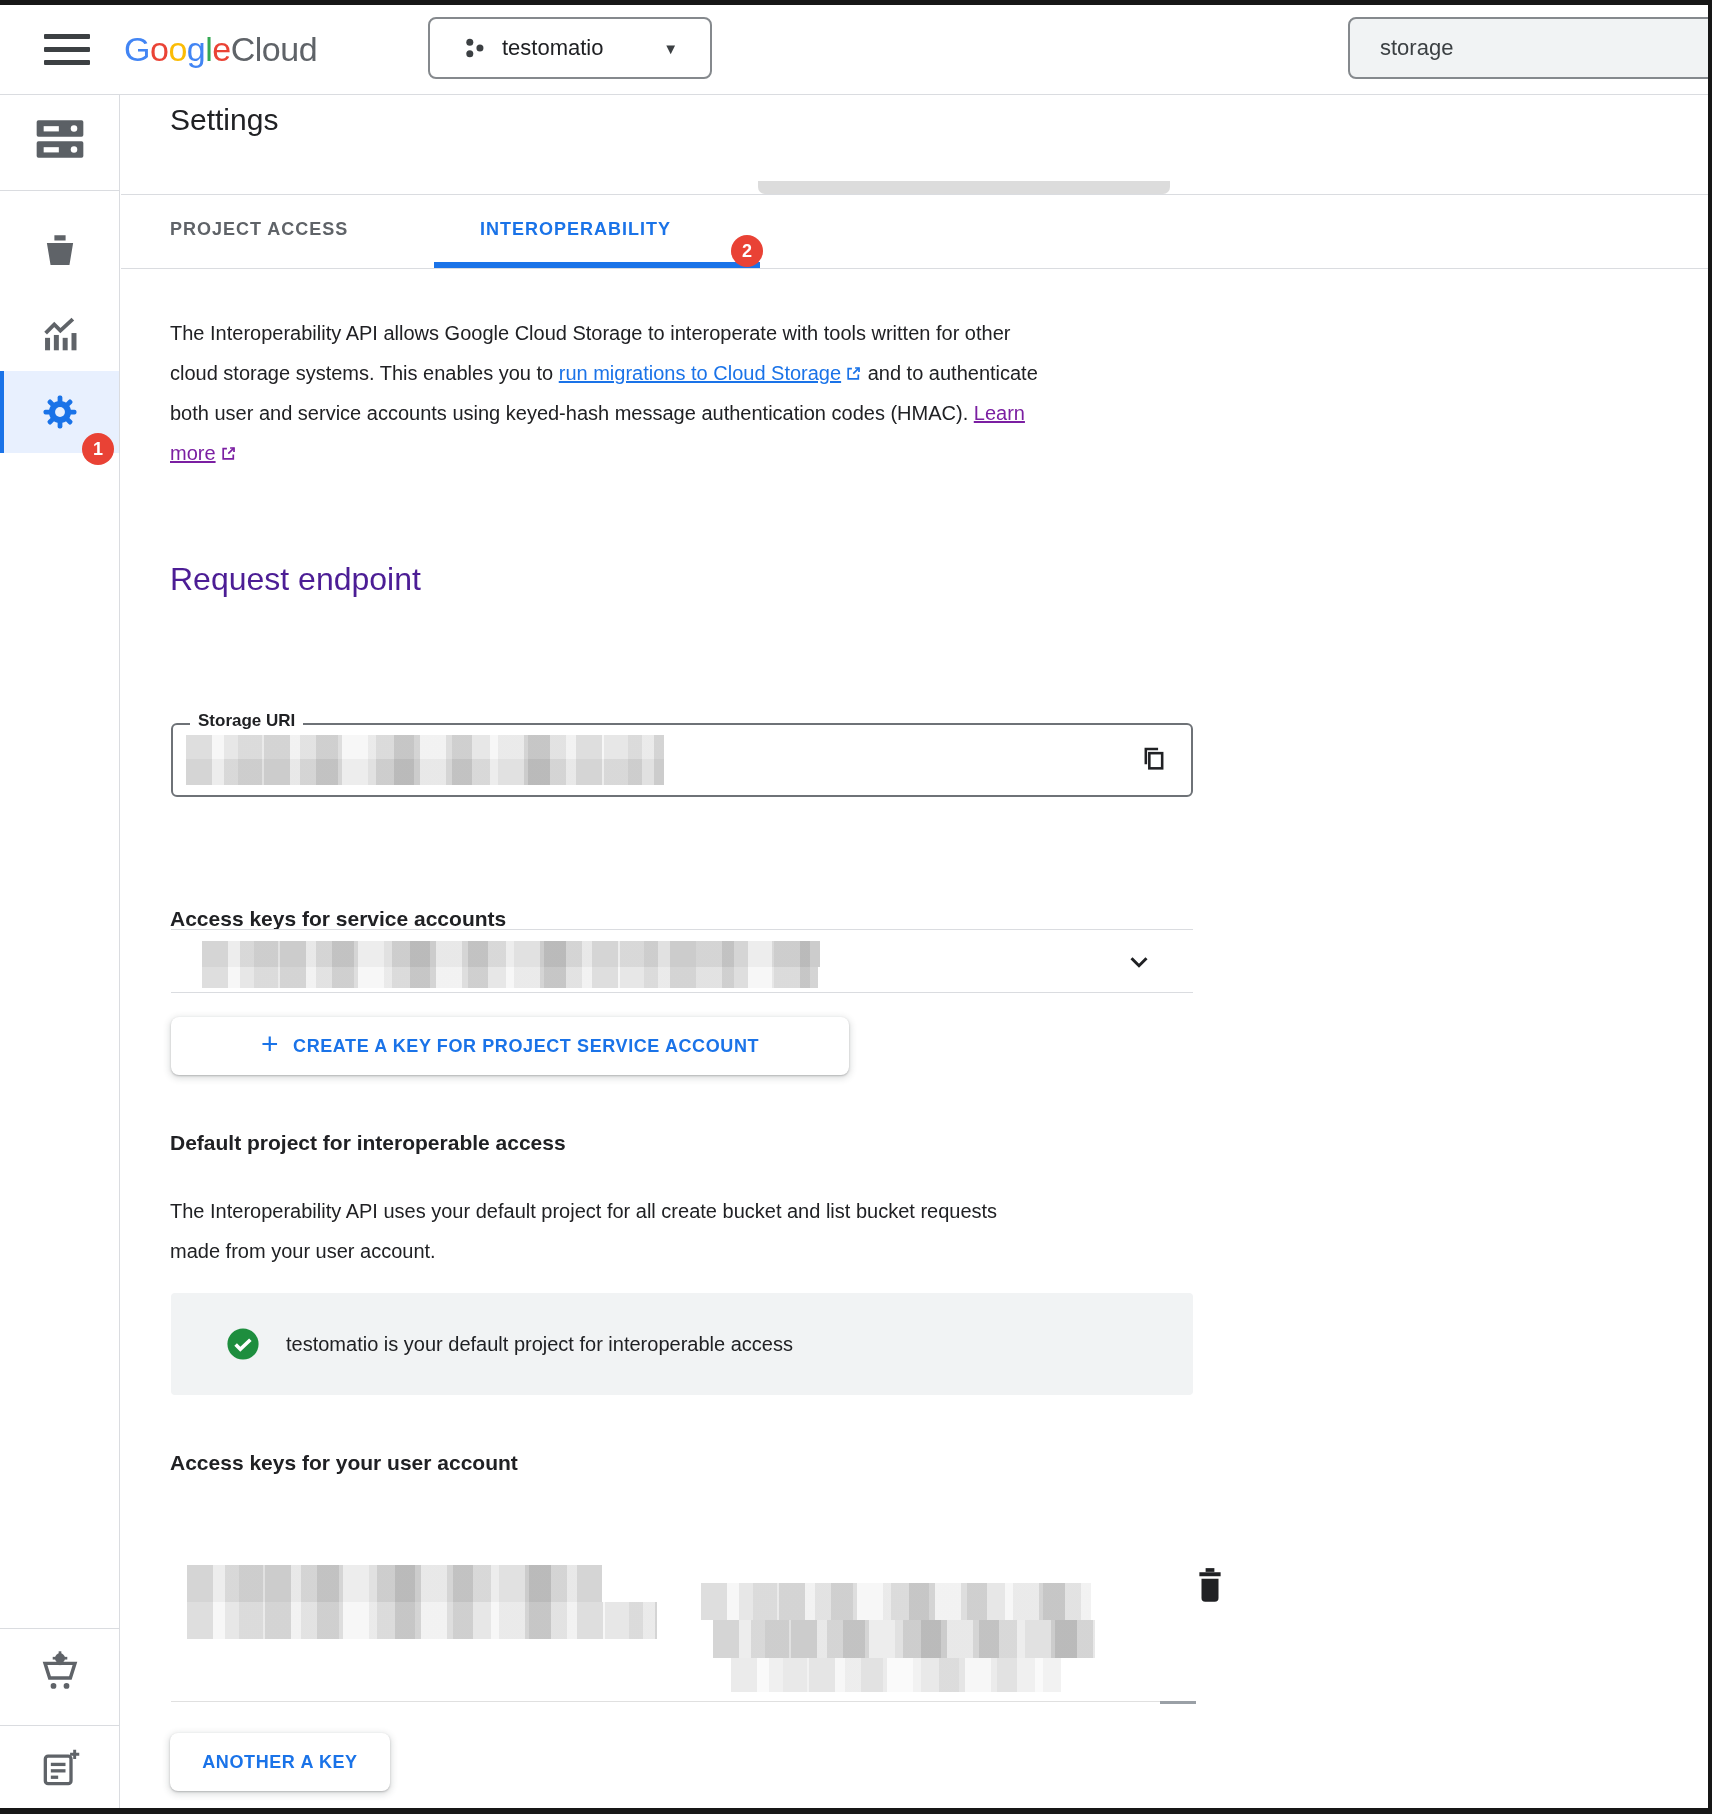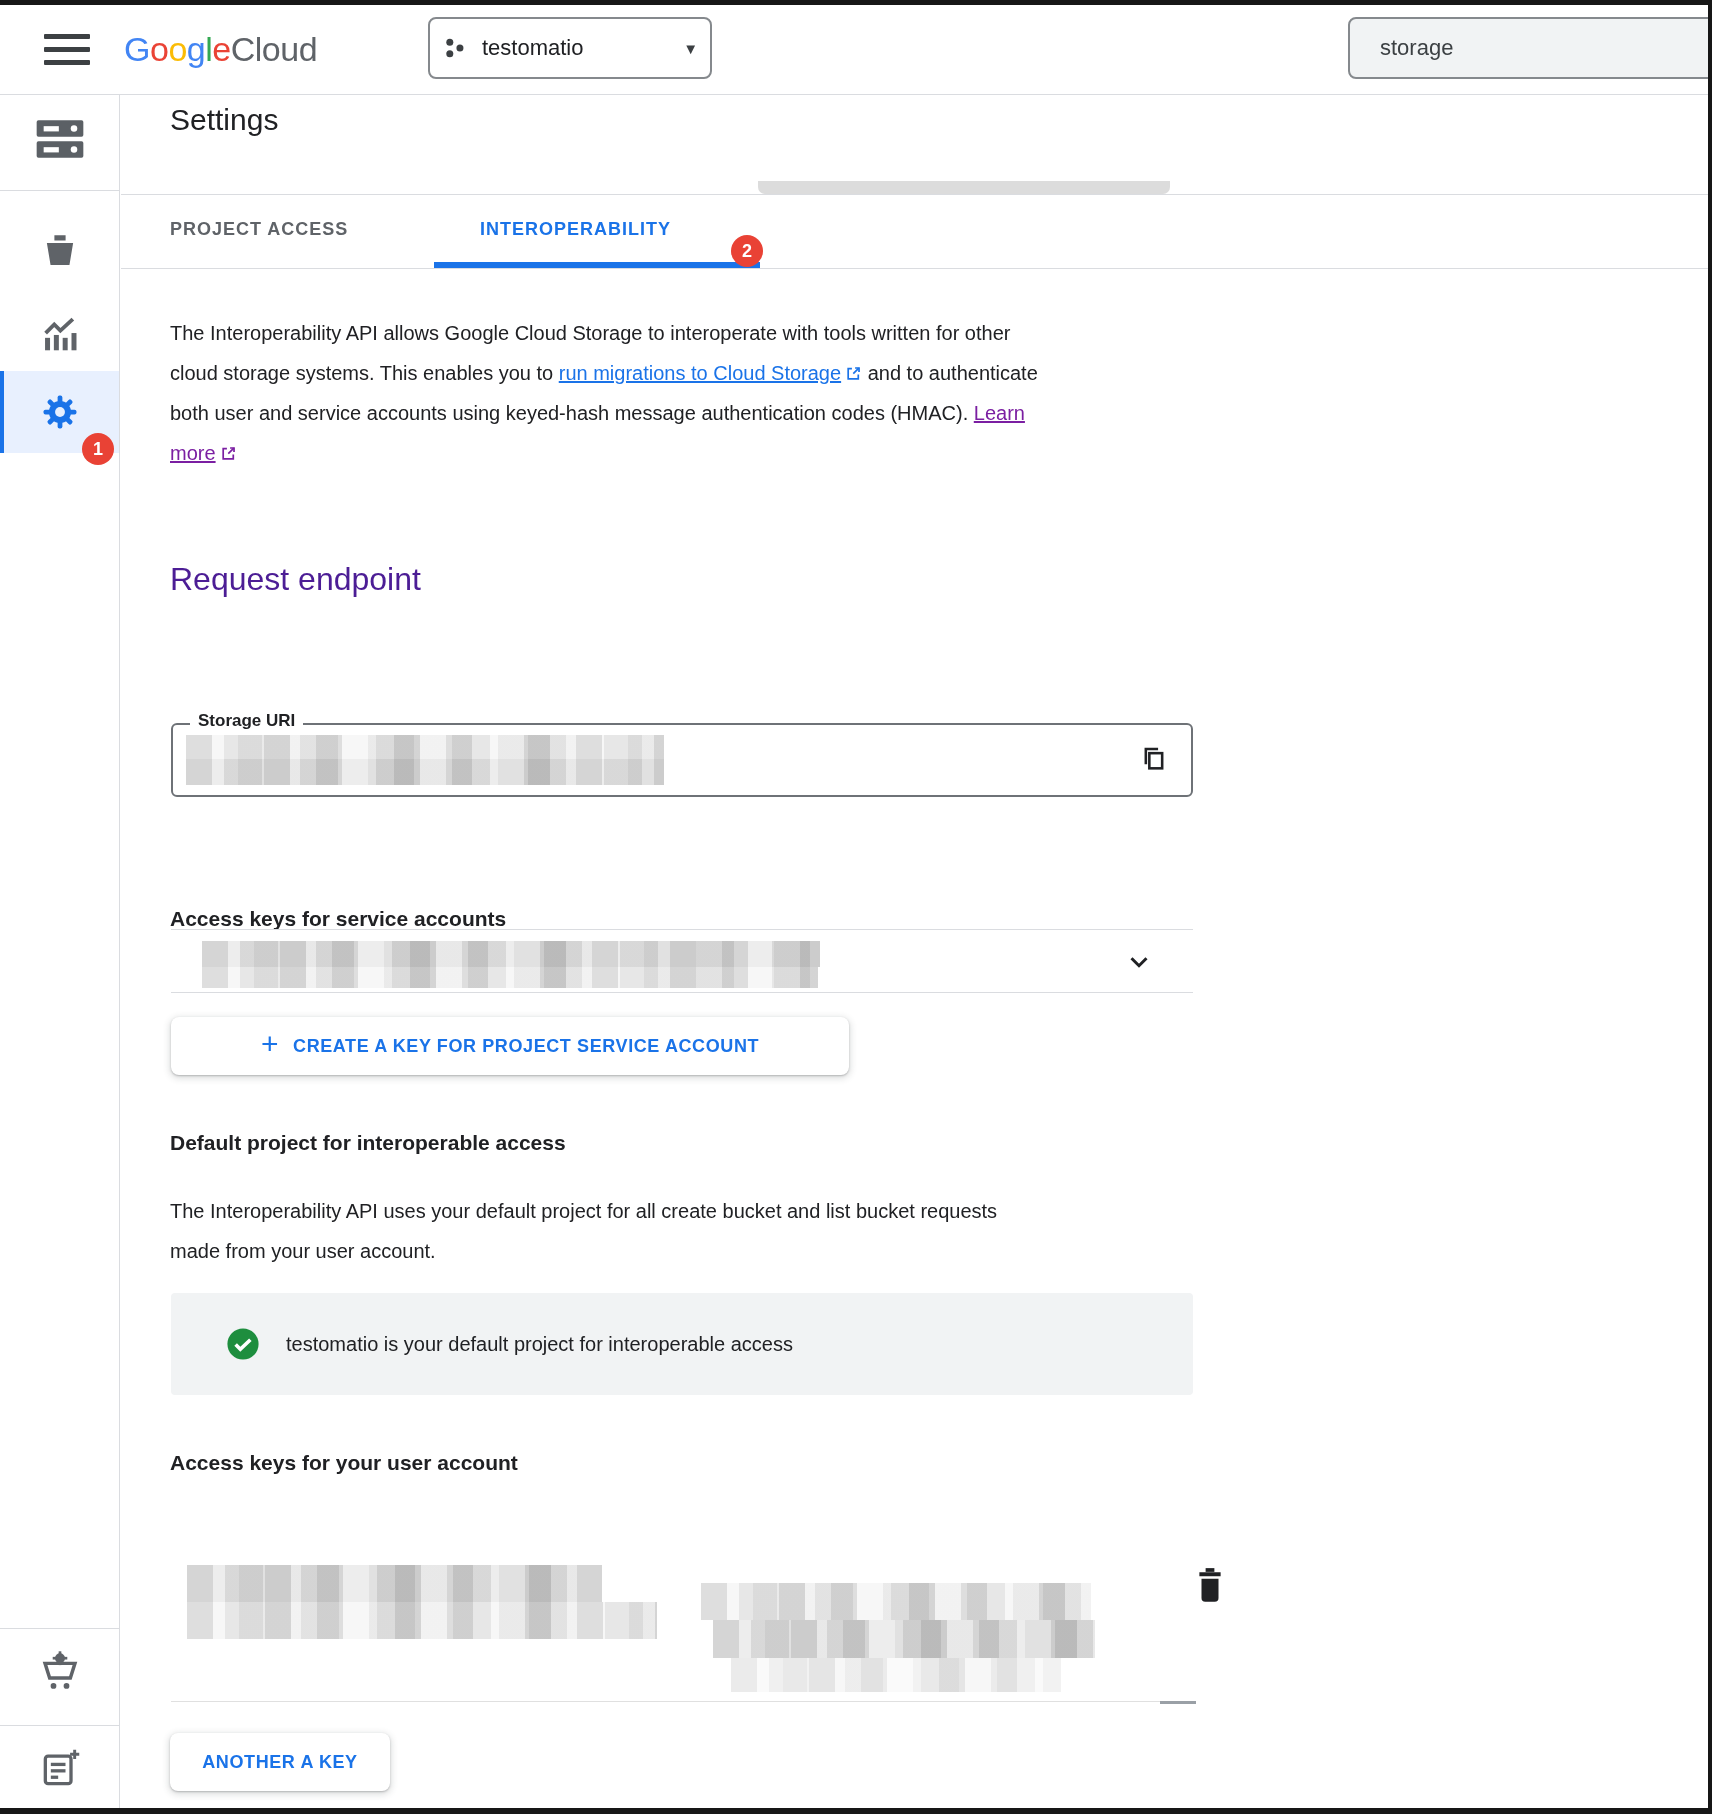--- a/index.html
+++ b/index.html
@@ -12,21 +12,21 @@
   
   .topbar{left:0;top:0;width:1712px;height:90px;background:#fff;border-bottom:1px solid #dadce0;box-sizing:border-box;}
   .hamburger{left:44px;top:29px;width:46px;height:32px;cursor:pointer;}
   .hamburger .bar{position:absolute;left:0;width:46px;height:5px;background:#3c4043;border-radius:1px;}
   .hamburger .b1{top:0;} .hamburger .b2{top:13px;} .hamburger .b3{top:26px;}
   .logo{left:124px;top:22px;height:44px;font-size:34px;letter-spacing:-0.5px;display:flex;align-items:center;}
   .logo .lt{font-weight:500;}
   .lt.c0{color:#4285F4}.lt.c1{color:#EA4335}.lt.c2{color:#FBBC05}.lt.c3{color:#4285F4}.lt.c4{color:#34A853}.lt.c5{color:#EA4335}
   .logo .cloud{color:#5f6368;font-weight:400;}
   .project-btn{left:428px;top:12px;width:284px;height:62px;border:2px solid #85898d;border-radius:8px;box-sizing:border-box;
-    display:flex;align-items:center;padding:0 12px;gap:14px;background:#fff;cursor:pointer;}
+    display:flex;align-items:center;padding:0 32px;gap:14px;background:#fff;cursor:pointer;}
   .project-btn .pname{font-size:22px;color:#202124;flex:1;}
   .caret{font-size:15px;color:#3c4043;line-height:1;}
   .searchbox{left:1348px;top:12px;width:380px;height:62px;background:#f1f3f4;border:2px solid #85898d;border-radius:8px;
     box-sizing:border-box;display:flex;align-items:center;}
   .searchbox input{border:none;background:transparent;outline:none;font-family:"Liberation Sans",sans-serif;
     font-size:22px;color:#3c4043;padding:0 0 0 30px;width:300px;}
   
   .sidebar{left:0;top:90px;width:120px;height:1724px;background:#fff;border-right:1px solid #dadce0;box-sizing:border-box;}
   .side-div{position:absolute;left:0;width:119px;height:1px;background:#dadce0;}
   .side-item{position:absolute;left:0;width:119px;display:flex;justify-content:center;cursor:pointer;}

